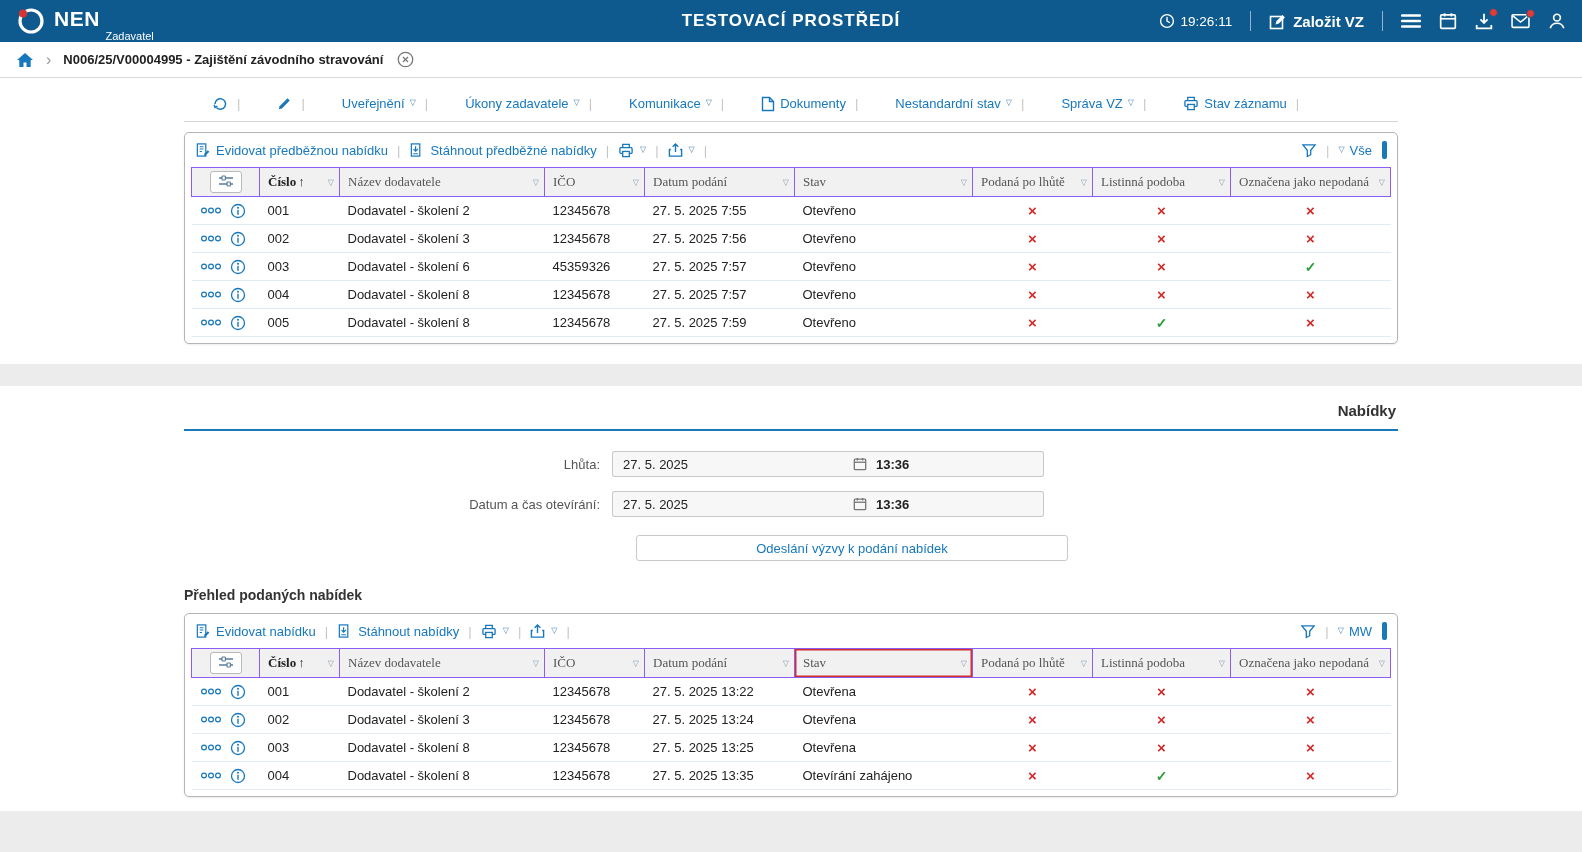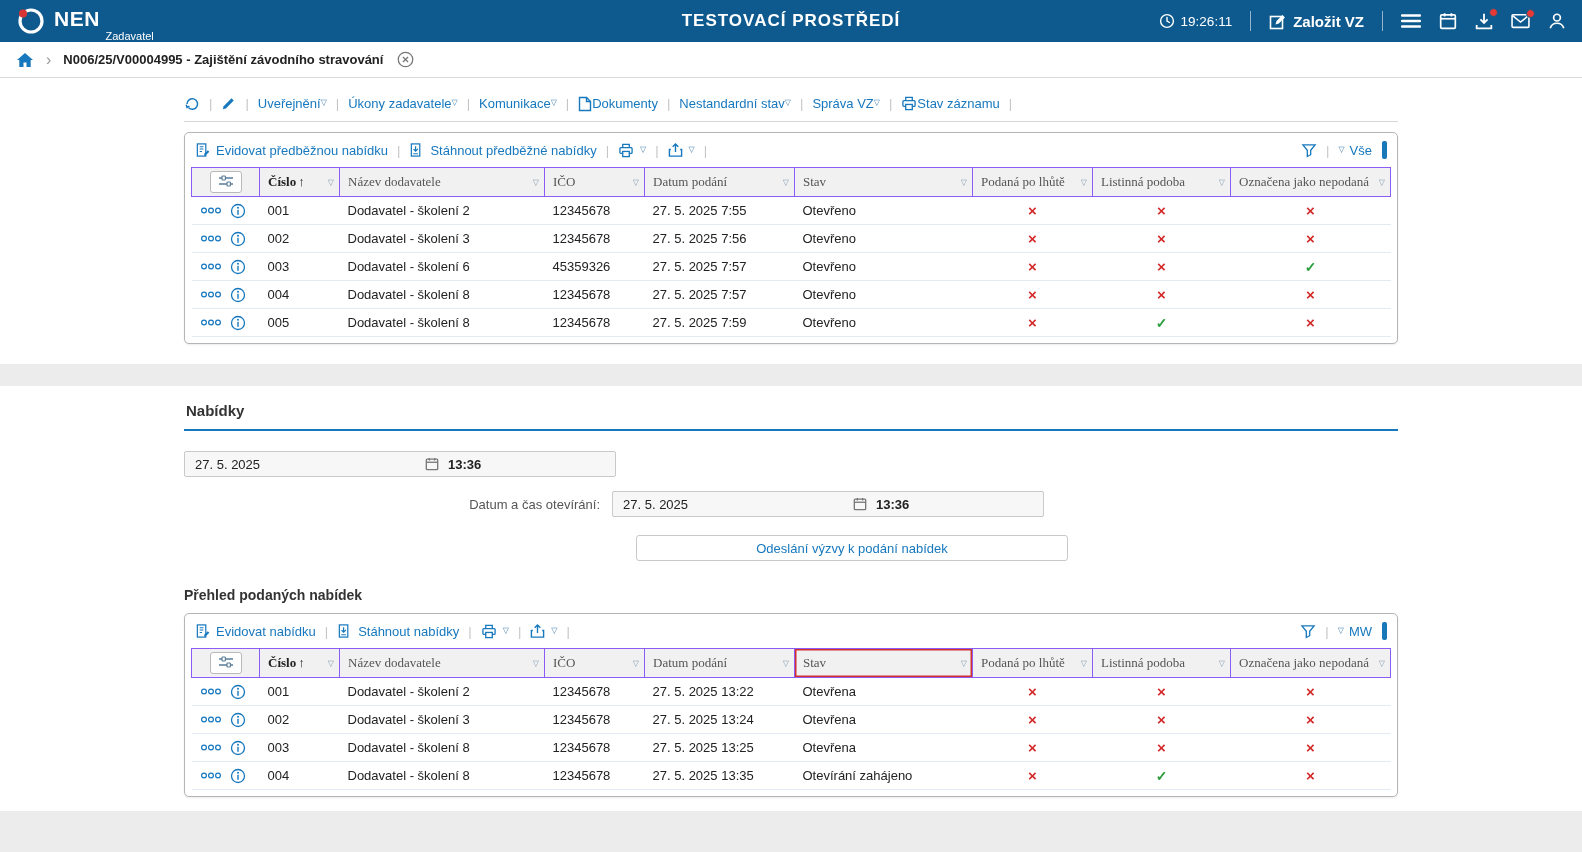--- a/index.html
+++ b/index.html
@@ -44,21 +44,21 @@
   
   .container { width:1214px; margin:0 auto; }
   .block1 { background:#fff; padding:8px 0 20px; }
   .block2 { background:#fff; padding:4px 0 14px; margin-top:22px; }
 
   
   .rec-toolbar {
     display:flex; align-items:center; height:36px;
     border-bottom:1px solid #d5d5d5; color:#1778be;
   }
-  .tb-item { display:inline-flex; align-items:center; color:#1778be; white-space:nowrap; }
+  .tb-item { display:inline-flex; align-items:center; gap:5px; color:#1778be; white-space:nowrap;margin-left:28px; }
   .dd { font-size:8px; color:#4d88b4; transform:translateY(-1px); }
   .sep { color:#c5c5c5; margin:0 9px; }
 
   
   .tabs { display:flex; margin-top:14px; }
   .tab {
     background:#1878b8; color:#fff; font-weight:bold; font-size:13px;
     padding:8px 22px 8px 14px; margin-right:3px; white-space:nowrap;
     clip-path: polygon(0 0, calc(100% - 11px) 0, 100% 100%, 0 100%);
     cursor:pointer;
@@ -98,21 +98,21 @@
   }
   .td-actions { padding:3px 4px 3px 8px; }
   .rowbtn { color:#1778be; margin-right:8px; vertical-align:middle; display:inline-flex; }
   .td-bool { text-align:center; }
   .mark.cross { color:#d42a2a; font-weight:bold; font-size:15px; }
   .mark.check { color:#2e9e3e; font-weight:bold; font-size:14px; }
 
   
   .section-title {
     font-size:15px; font-weight:bold; color:#333;
-    padding:12px 2px 10px; border-bottom:2px solid #1778be; margin:0 0 20px;
+    padding:12px 2px 10px; border-bottom:2px solid #1778be; margin:0 0 20px;text-align:right;
   }
   .form-row { display:flex; align-items:center; margin-bottom:14px; }
   .form-label { flex:0 0 428px; text-align:right; padding-right:12px; color:#555; }
   .field-group {
     display:flex; width:432px; height:26px; border:1px solid #c9c9c9;
     background:#f7f7f7; border-radius:2px; align-items:center;
   }
   .fg-date { flex:1; padding:0 10px; font-weight:normal; color:#222; }
   .fg-time { flex:0 0 196px; display:flex; align-items:center; gap:9px; padding-left:6px; font-weight:bold; color:#222; }
   .cal-sm { color:#777; display:inline-flex; }
@@ -471,20 +471,21 @@
 
   </div>
 </section>
 
 <section class="block2">
   <div class="container">
 
     <h2 class="section-title">Nabídky</h2>
 
     <div class="form-row">
+      <label class="form-label">Lhůta:</label>
       <div class="field-group">
         <span class="fg-date">27. 5. 2025</span>
         <span class="fg-time">
           <span class="cal-sm">
             <svg width="14" height="14" viewBox="0 0 16 16">
               <rect x="1.5" y="2.5" width="13" height="12" rx="1" fill="none" stroke="currentColor" stroke-width="1.5"></rect>
               <path d="M1.5 6h13" stroke="currentColor" stroke-width="1.5"></path>
               <path d="M5 1v3M11 1v3" stroke="currentColor" stroke-width="1.5"></path>
             </svg>
           </span>

